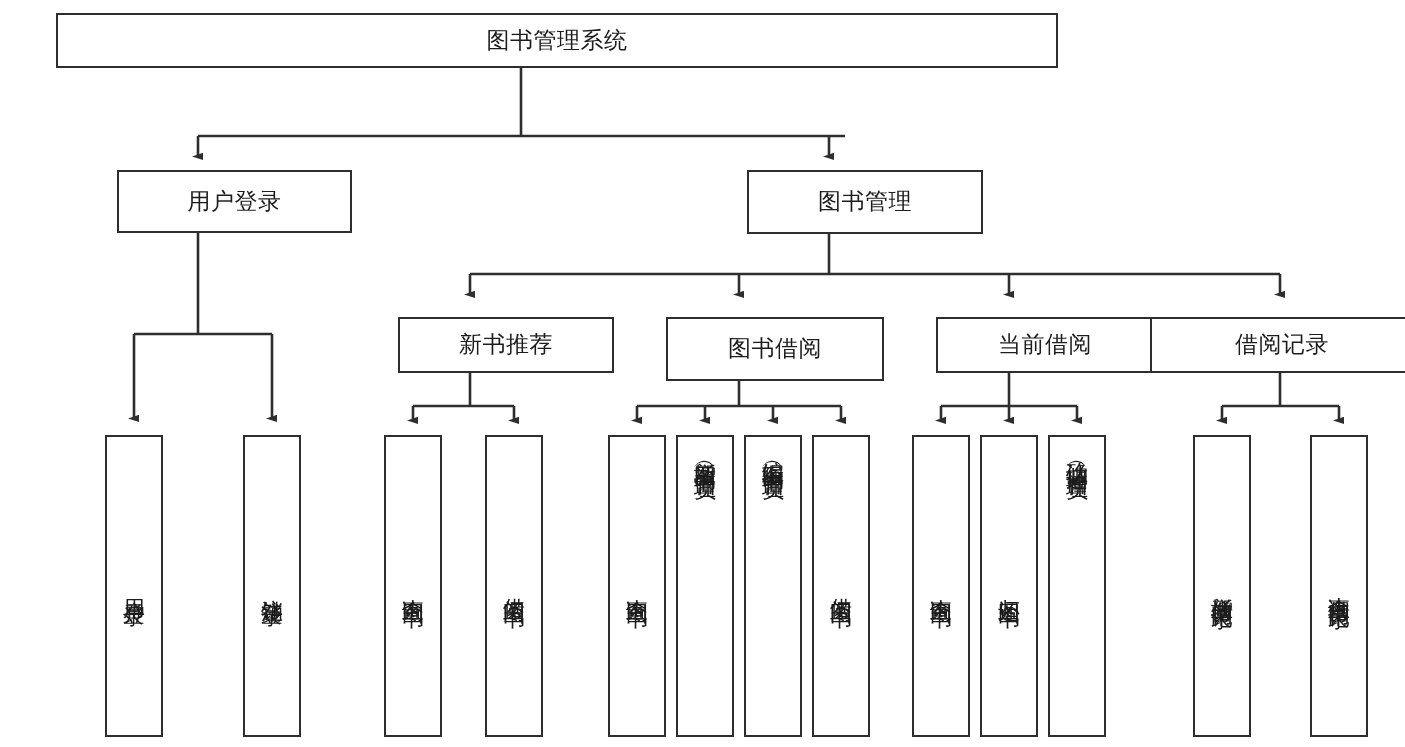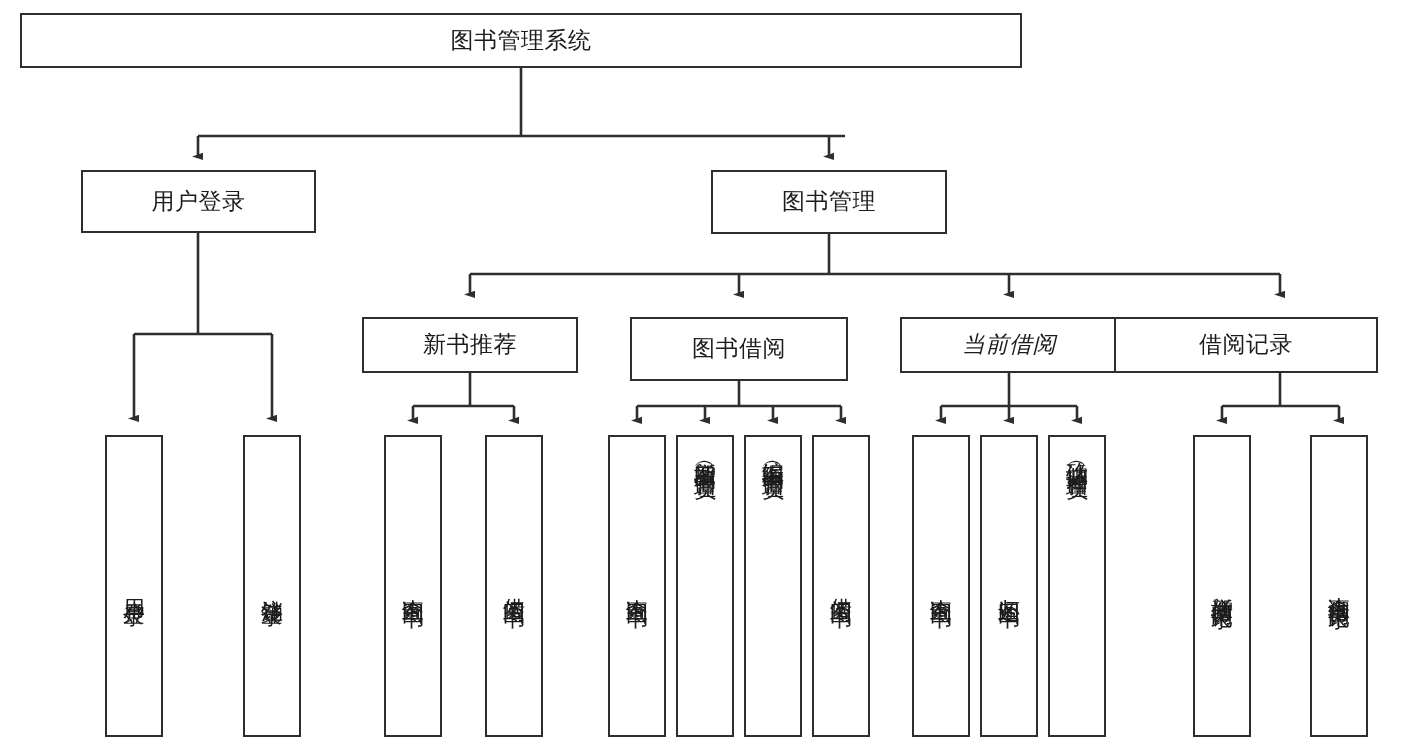--- a/index.html
+++ b/index.html
@@ -15,20 +15,21 @@
     background:#ffffff;
     border:2.5px solid #2e2e2e;
     display:flex;align-items:center;justify-content:center;
     color:#1c1c1c;
     line-height:1.18;
   }
   .node.h{ 
     writing-mode:horizontal-tb;
     font-size:23px;
     letter-spacing:0.5px;
+    margin-left:36px;
   }
   .node.h .t{white-space:nowrap;}
   .node.v{ 
     align-items:flex-start;
     padding-top:7px;
   }
   .node.v .t{
     writing-mode:vertical-rl;
     text-orientation:upright;
     font-size:22px;
@@ -115,21 +116,21 @@
   </div>
 
   <div class="node h" style="left:362px;top:317px;width:216px;height:56px;">
     <span class="t">新书推荐</span>
   </div>
 
   <div class="node h" style="left:630px;top:317px;width:218px;height:64px;">
     <span class="t">图书借阅</span>
   </div>
 
-  <div class="node h" style="left:900px;top:317px;width:218px;height:56px;font-style:italic;">
+  <div class="node h" style="left:900px;top:317px;width:218px;height:56px;">
     <span class="t">当前借阅</span>
   </div>
 
   <div class="node h" style="left:1114px;top:317px;width:264px;height:56px;">
     <span class="t">借阅记录</span>
   </div>
 
   <div class="node v mid" style="left:105px;top:435px;width:58px;height:302px;">
     <span class="t">用户登录</span>
   </div>

